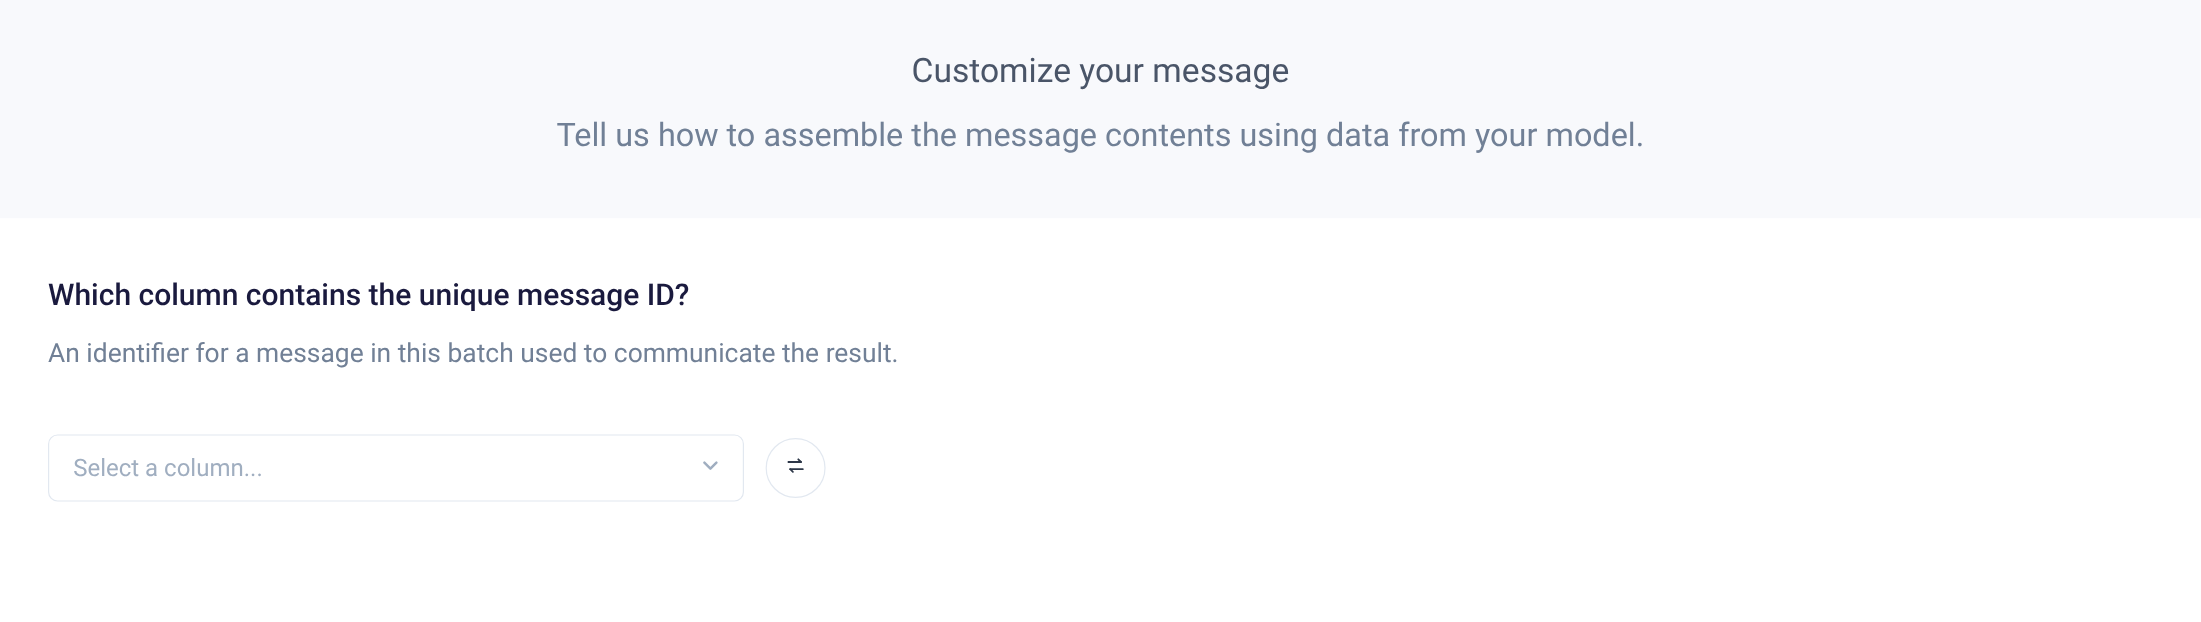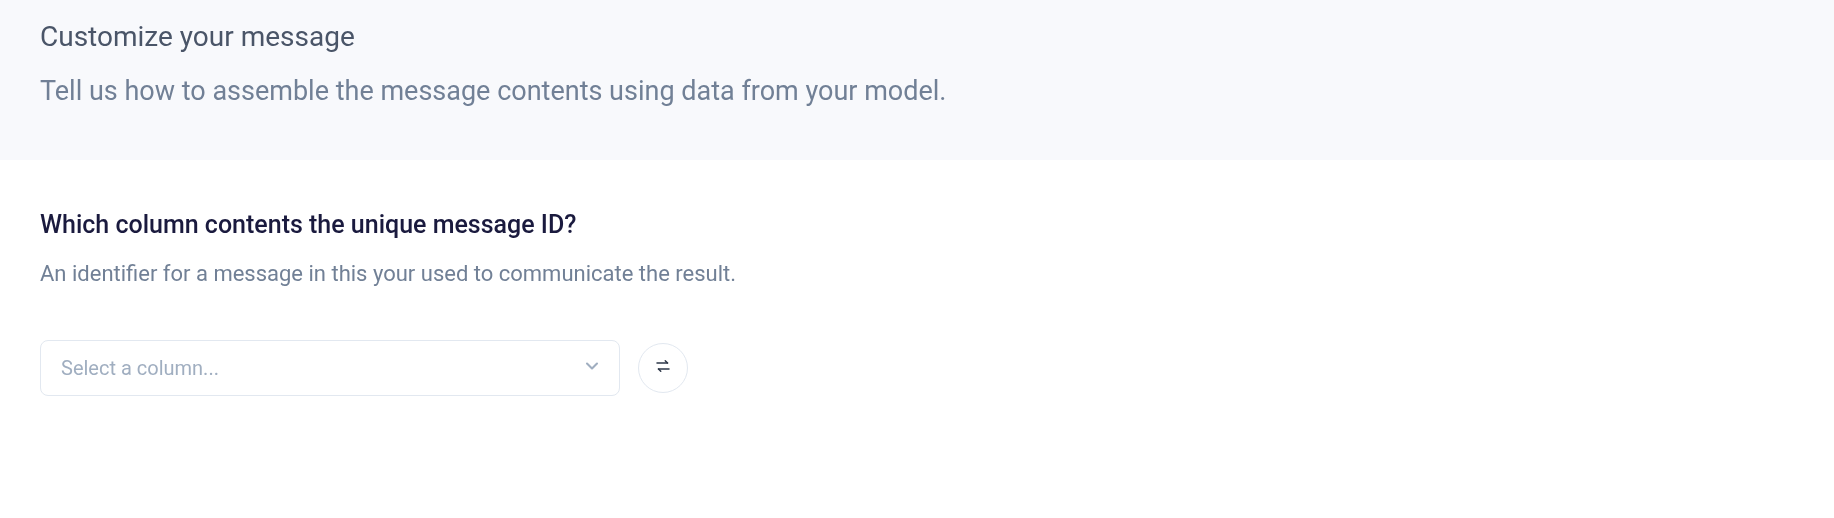--- a/index.html
+++ b/index.html
@@ -9,21 +9,22 @@
     }
     body {
       font-family: -apple-system, BlinkMacSystemFont, "Segoe UI", Roboto, "Helvetica Neue", Arial, sans-serif;
       background: #ffffff;
       width: 1834px;
       height: 518px;
       overflow: hidden;
     }
     .header-section {
       background: #f8f9fc;
-      padding: 20px 40px 48px 40px;
+      padding: 42px 40px 48px 40px;
+      text-align: center;
     }
     .header-title {
       font-size: 28px;
       font-weight: 400;
       color: #4a5568;
       margin-bottom: 18px;
     }
     .header-subtitle {
       font-size: 27px;
       font-weight: 400;
@@ -92,22 +93,22 @@
   </style>
 </head>
 <body>
 
 <div class="header-section">
   <h1 class="header-title">Customize your message</h1>
   <p class="header-subtitle">Tell us how to assemble the message contents using data from your model.</p>
 </div>
 
 <div class="content-section">
-  <h2 class="question-title">Which column contents the unique message ID?</h2>
-  <p class="question-description">An identifier for a message in this your used to communicate the result.</p>
+  <h2 class="question-title">Which column contains the unique message ID?</h2>
+  <p class="question-description">An identifier for a message in this batch used to communicate the result.</p>
 
   <div class="control-row">
     <div class="select-wrapper">
       <div class="select-box">
         <span>Select a column...</span>
       </div>
       <span class="select-chevron">
         <svg width="20" height="20" viewBox="0 0 24 24" fill="none" stroke="currentColor" stroke-width="2.5" stroke-linecap="round" stroke-linejoin="round">
           <polyline points="6 9 12 15 18 9"></polyline>
         </svg>

